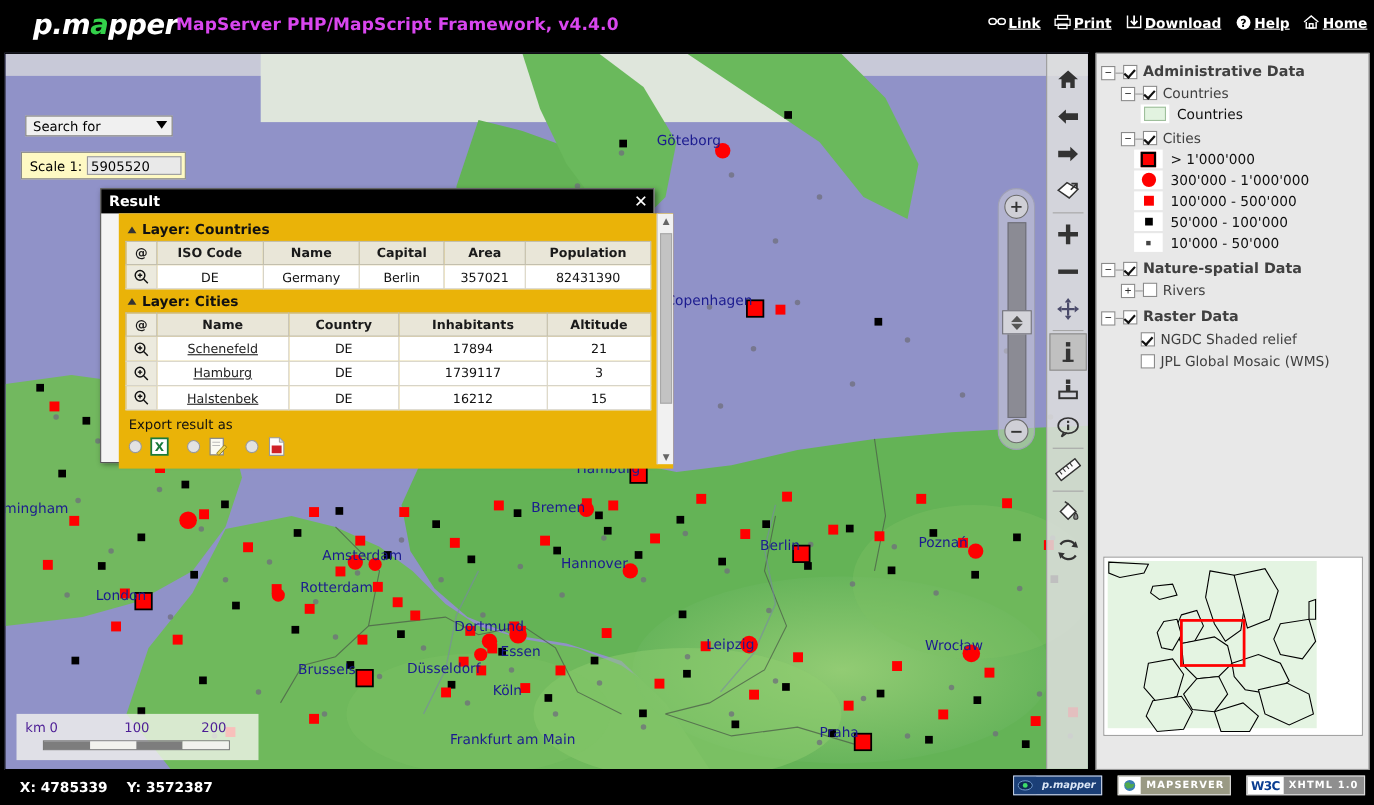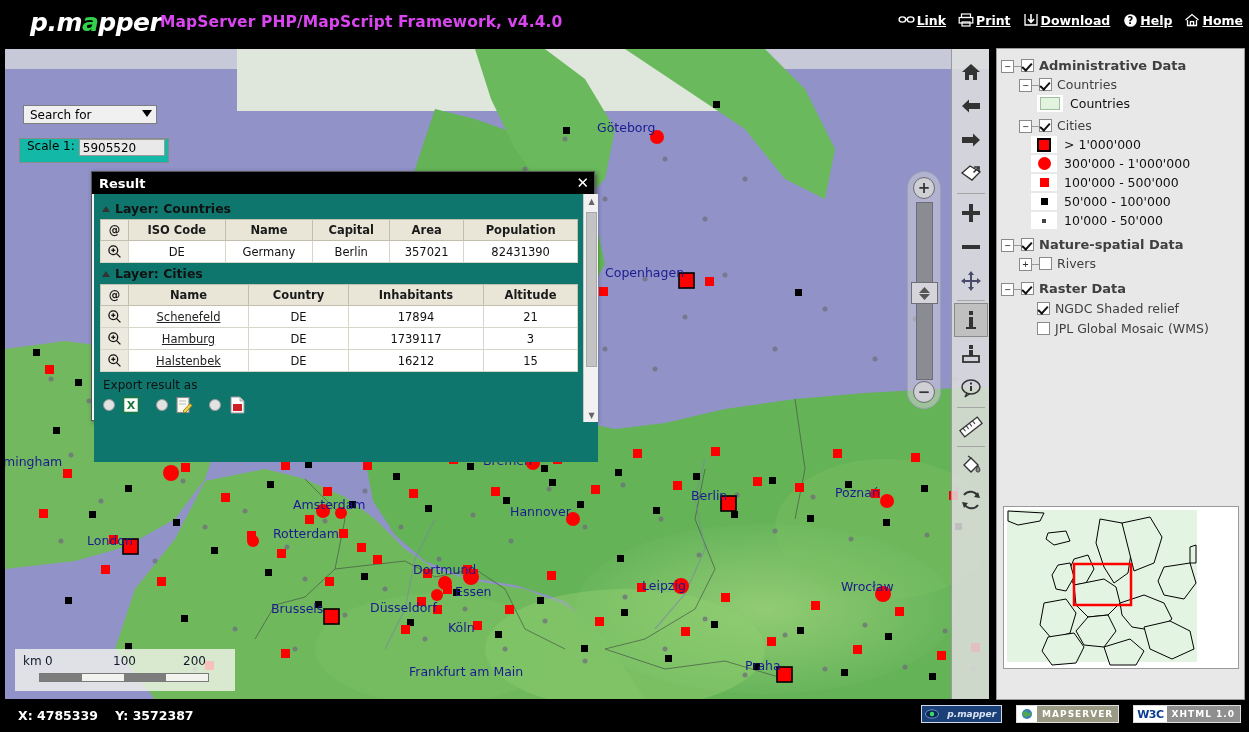--- a/index.html
+++ b/index.html
@@ -111,42 +111,42 @@
   }
   #search-box .arrow {
     position: absolute; right: 4px; top: 4px;
     width: 0; height: 0;
     border-left: 5px solid transparent; border-right: 5px solid transparent;
     border-top: 7px solid #000;
   }
   #scale-wrap {
     position: absolute; left: 14px; top: 89px;
     height: 25px;
-    background: #14b8a6; border: 1px solid #8a8a8a;
-    display: flex; align-items: flex-start;
+    background: #fef9c3; border: 1px solid #8a8a8a;
+    display: flex; align-items: center;
     padding: 0 3px; z-index: 20;
   }
   #scale-label { font-size: 12px; color: #000; padding: 0 4px; }
   #scale-input {
     width: 86px; height: 17px;
     border: 1px solid #9a9a9a; background: #e9e9e9;
     font-size: 12px; color: #000; padding-left: 3px;
     font-family: "DejaVu Sans", "Liberation Sans", sans-serif;
   }
 
   
   #scalebar {
     position: absolute; left: 10px; bottom: 8px;
     width: 220px; height: 42px;
     background: rgba(246,246,240,0.78);
     z-index: 20;
   }
   #sb-labels {
     position: relative; height: 20px;
-    font-size: 12px; color: #0f172a; padding-left: 16px;
+    font-size: 12px; color: #4c1d95; padding-left: 16px;
   }
   #sb-labels span { position: absolute; top: 5px; }
   #sb-bar {
     position: absolute; left: 24px; top: 24px;
     width: 170px; height: 9px;
     display: flex; border: 1px solid #7a7a7a;
   }
   #sb-bar i { flex: 1; display: block; }
   #sb-bar i:nth-child(odd) { background: #7d7d7d; }
   #sb-bar i:nth-child(even) { background: #f2f2ee; }
@@ -161,23 +161,23 @@
     z-index: 40;
   }
   #rd-title {
     height: 22px; background: #000; color: #fff;
     display: flex; align-items: center; justify-content: space-between;
     padding: 0 5px 0 7px;
     font-size: 13px; font-weight: bold;
   }
   #rd-close { font-size: 15px; font-weight: bold; cursor: pointer; line-height: 1; }
   #rd-body {
-    position: absolute; left: 2px; top: 22px;
-    width: 504px; height: 268px;
-    background: #0f766e;
+    position: absolute; left: 16px; top: 22px;
+    width: 504px; height: 232px;
+    background: #eab308;
     overflow: hidden;
   }
   #rd-scroll {
     position: absolute; right: 0; top: 0;
     width: 15px; height: 228px;
     background: #f1f1f1; border-left: 1px solid #c8c8c8;
   }
   .sc-arrow {
     width: 15px; height: 14px;
     display: flex; align-items: center; justify-content: center;

